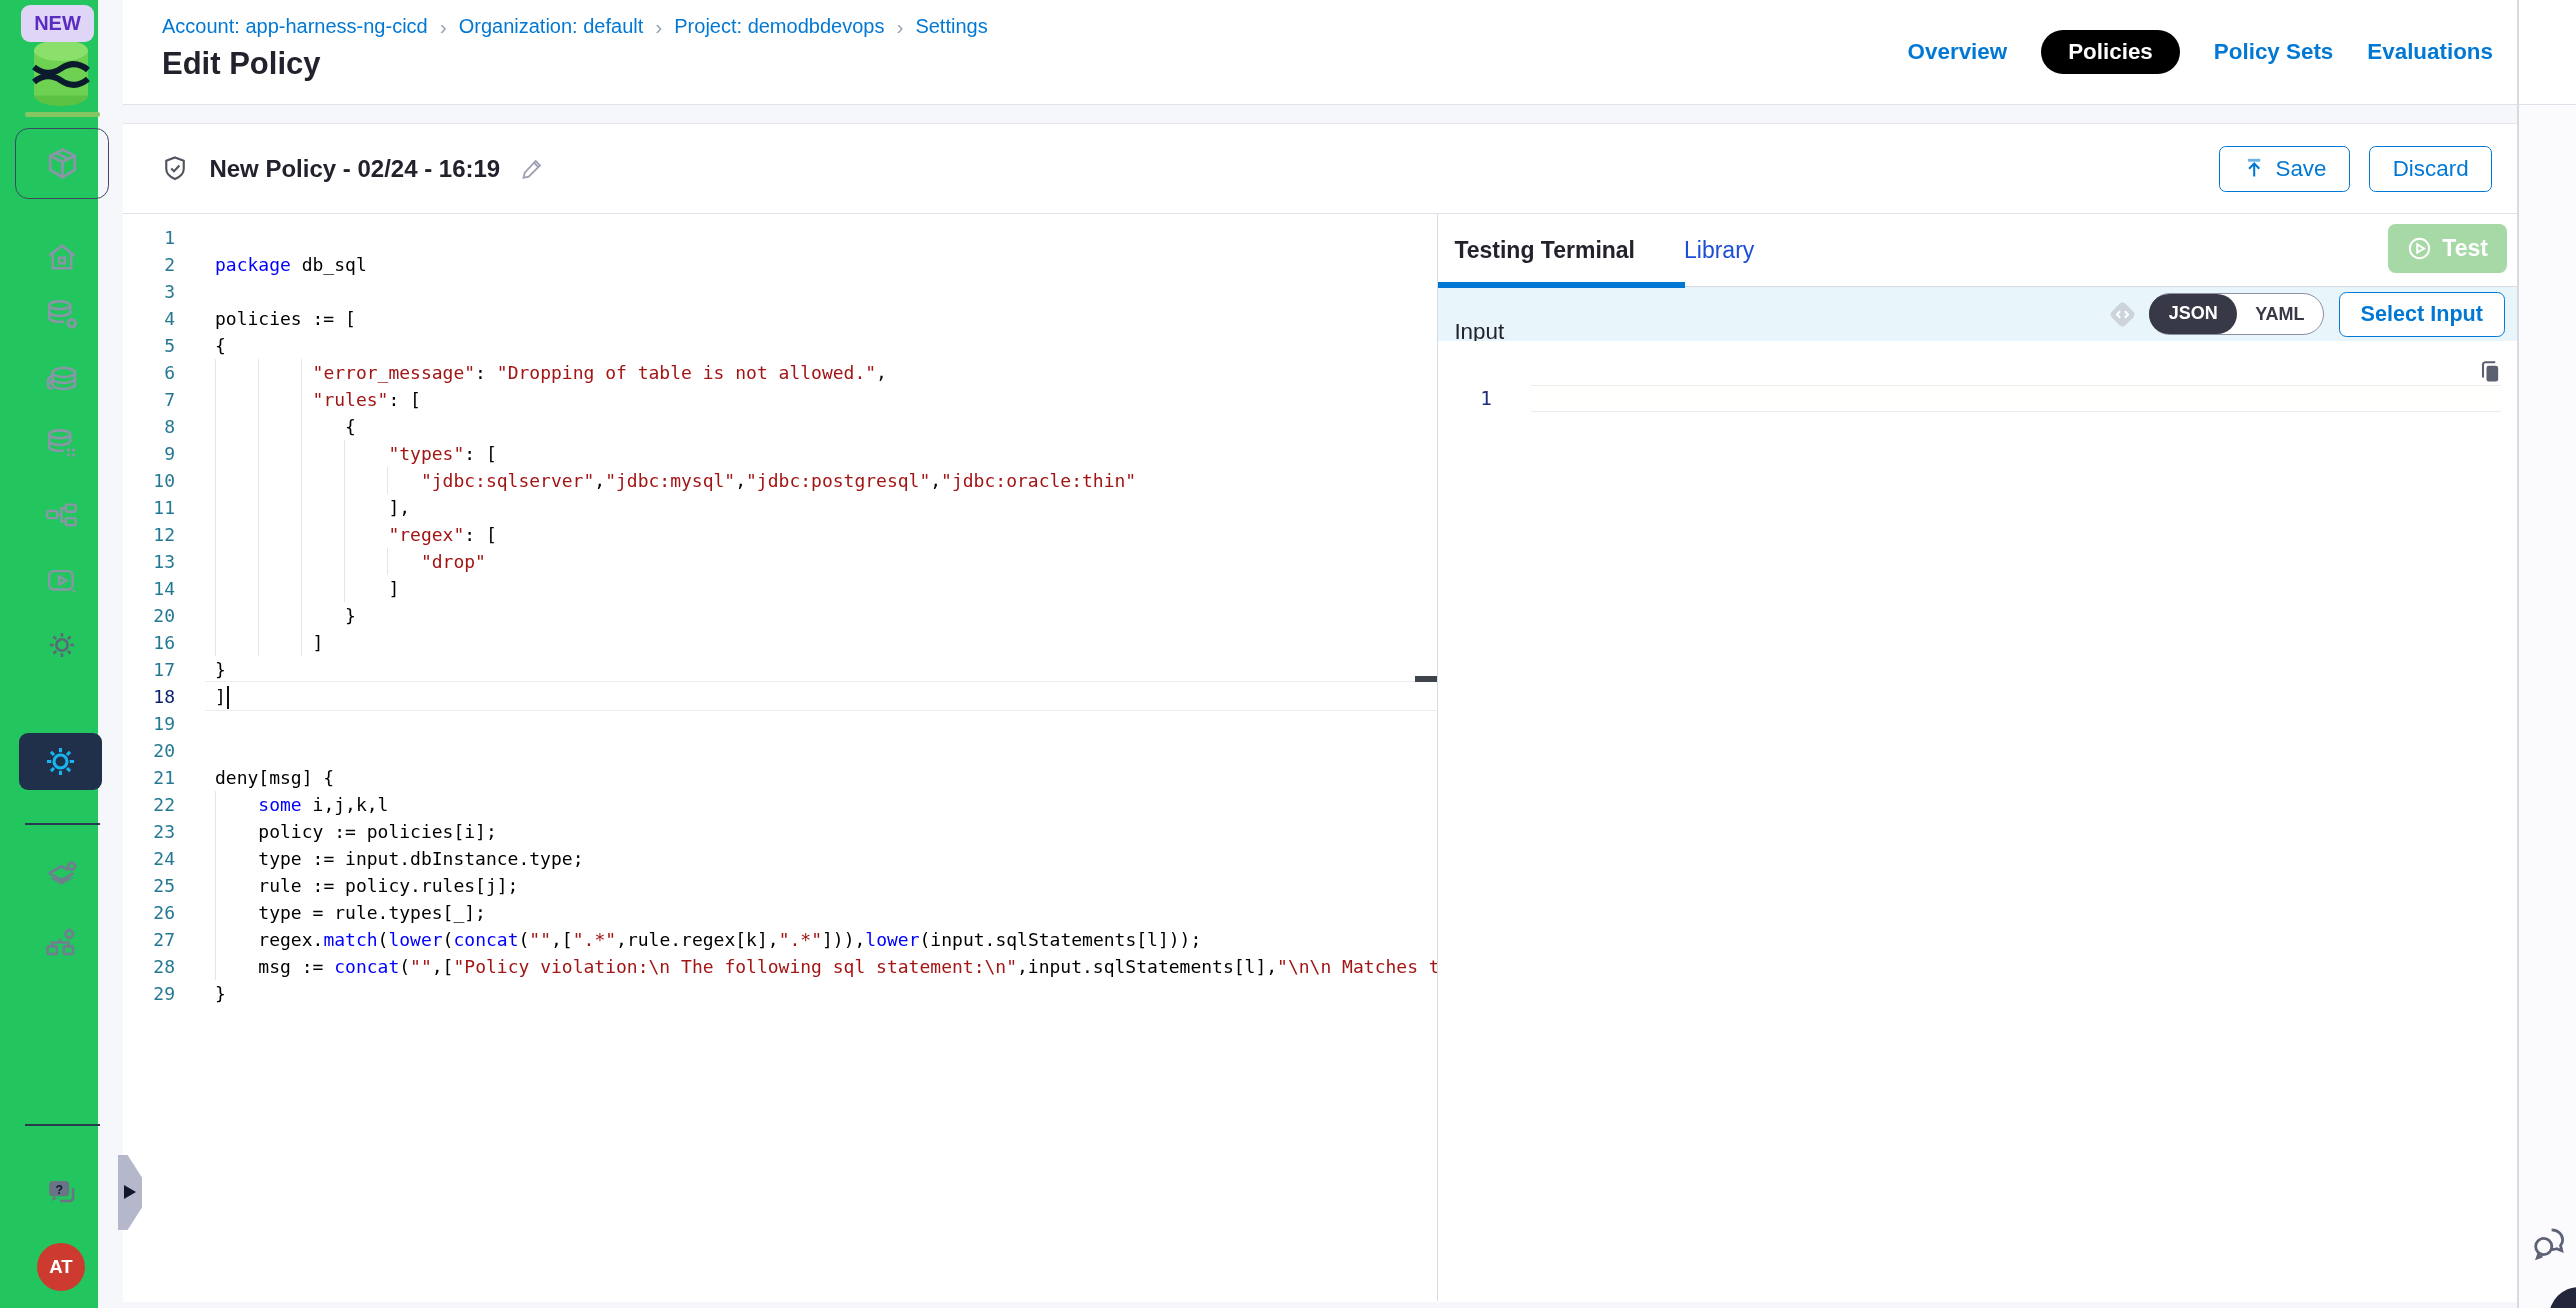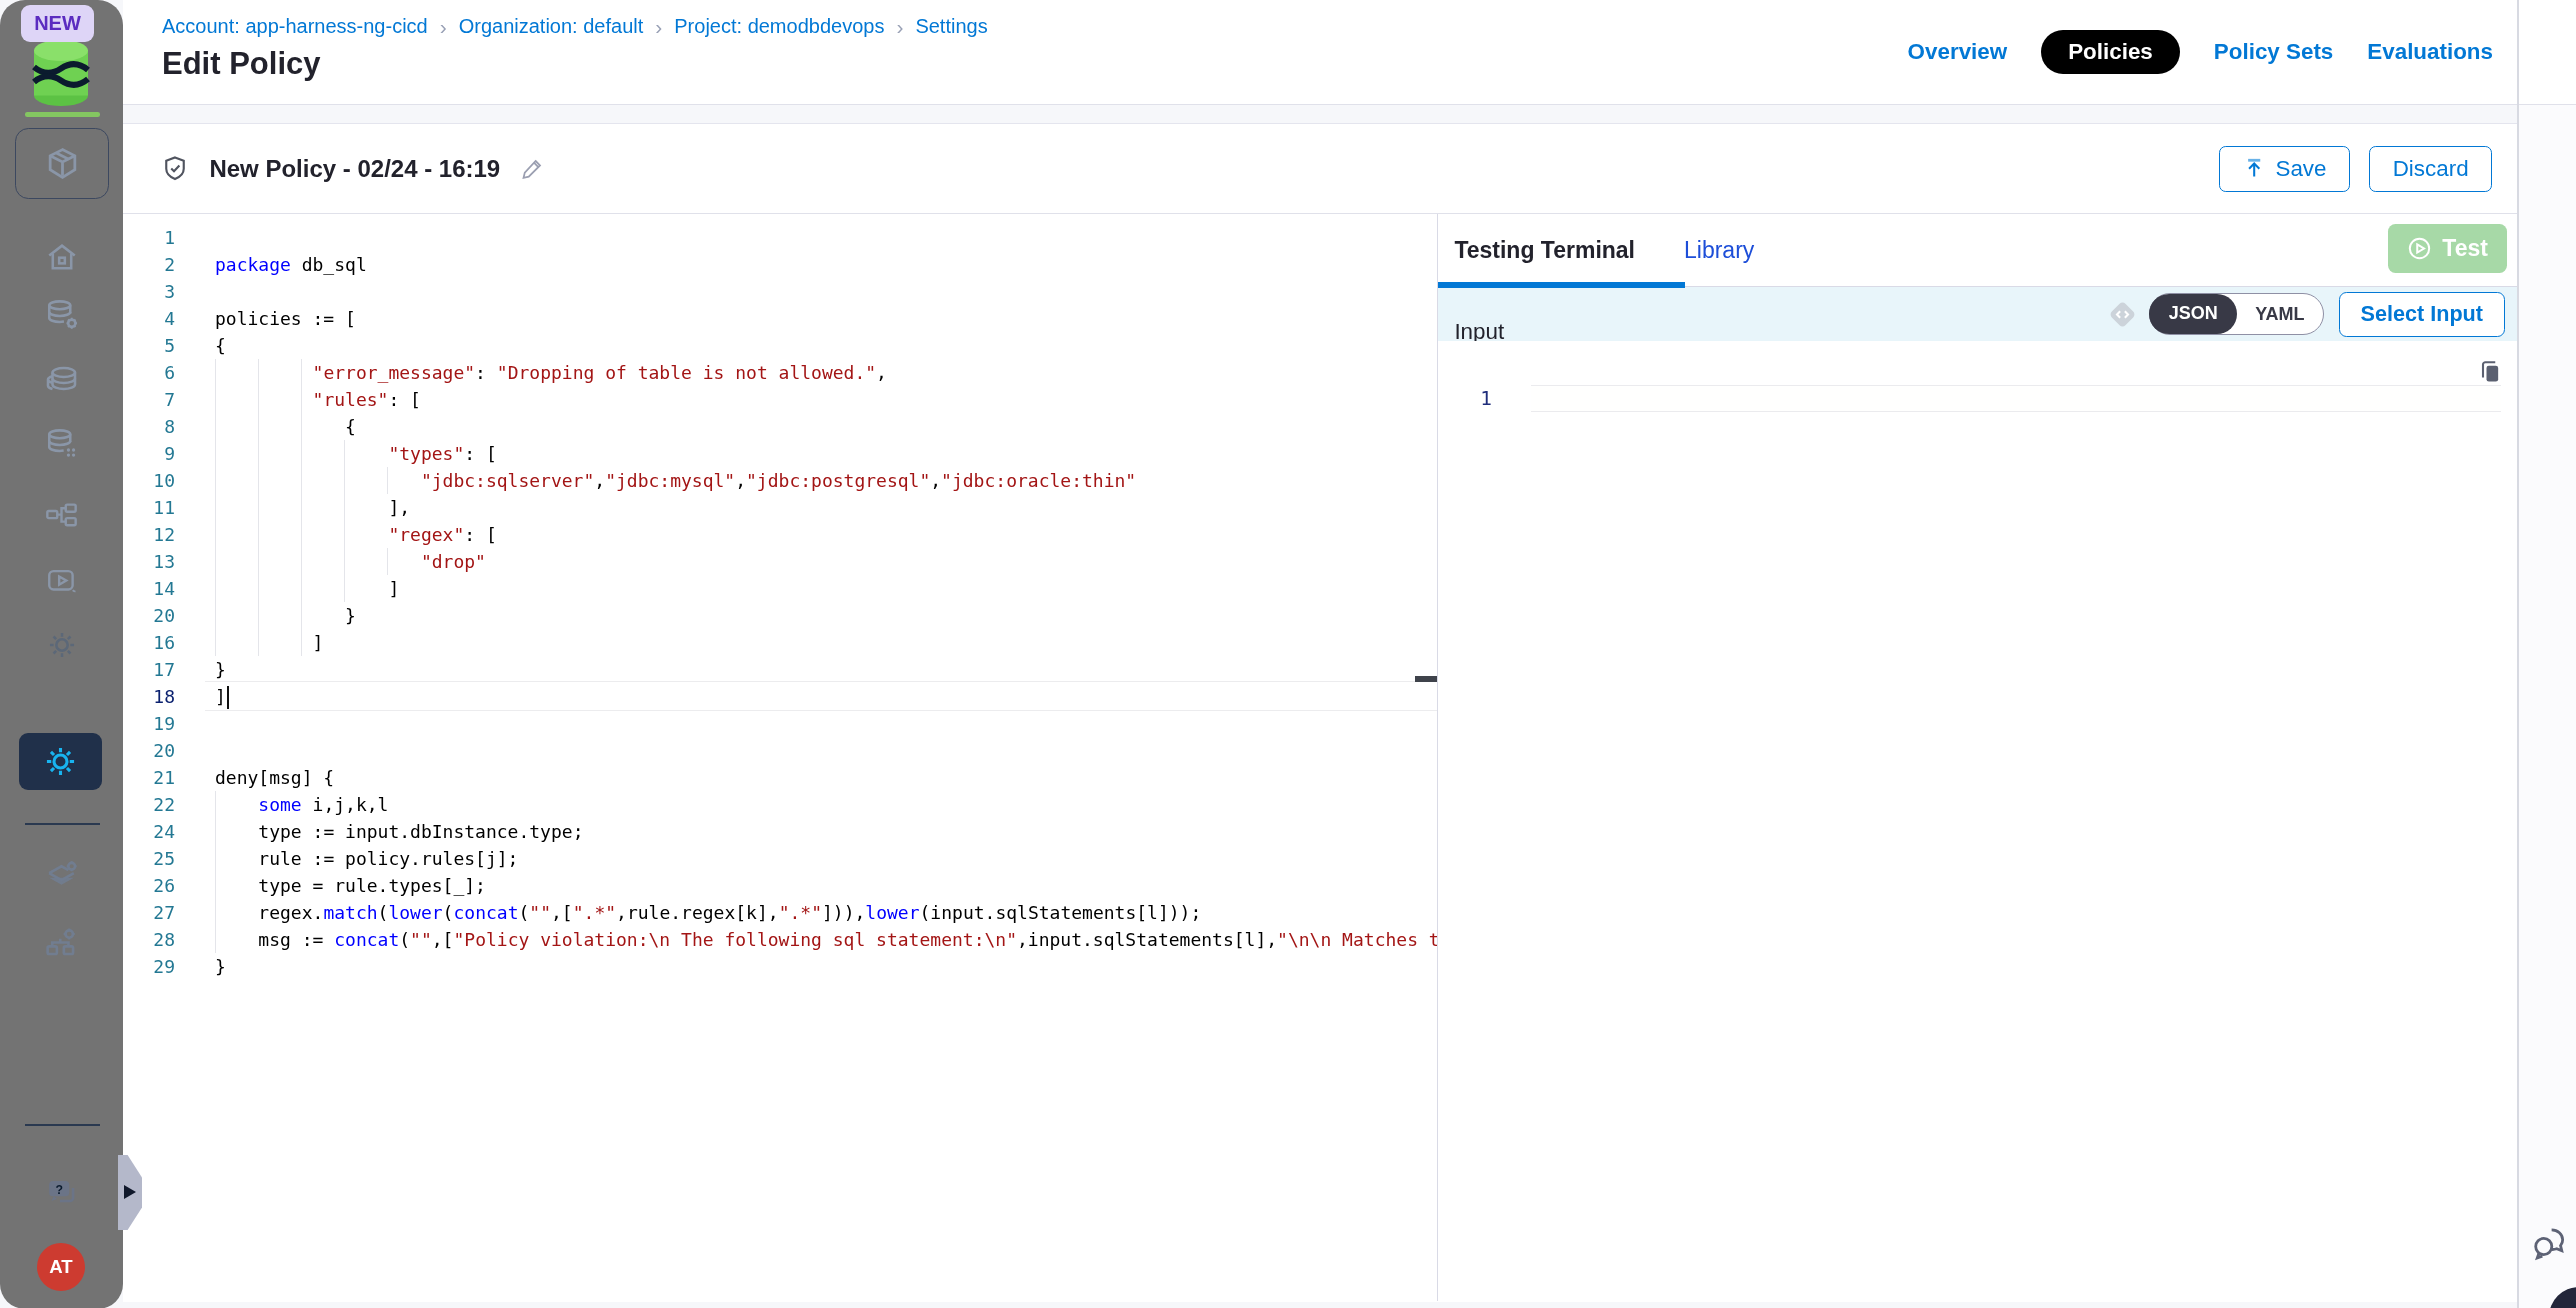--- a/index.html
+++ b/index.html
@@ -1,19 +1,19 @@
 <!DOCTYPE html>
 <html style="font-size:12px"><head>
 <meta charset="utf-8">
 <style>
   html,body{margin:0;padding:0;background:#e9eaee;}
   #app{position:relative;width:2576px;height:1309px;background:#f6f7fa;overflow:hidden;
        font-family:"Liberation Sans",sans-serif;color:#23232f;}
   
-  .sidebar{position:absolute;left:0;top:0;width:123px;height:1309px;background:#737373;z-index:4;border-radius:25px;}
+  .sidebar{position:absolute;left:0;top:0;width:98px;height:1309px;background:#22c55e;z-index:4;}
   .new-badge{position:absolute;left:21px;top:4.5px;width:73px;height:37px;background:#ded5f7;border-radius:9px;
     display:flex;align-items:center;justify-content:center;font-size:20px;font-weight:700;color:#5b2cc0;z-index:2;}
   .logo{position:absolute;left:25px;top:34px;width:72px;height:75px;}
   .green-bar{position:absolute;left:24.6px;top:112px;width:75px;height:5.2px;background:#84c661;border-radius:2.2px;}
   .module-btn{position:absolute;left:15px;top:128px;width:92px;height:69px;border:1.5px solid #3c4860;border-radius:13.4px;
     display:flex;align-items:center;justify-content:center;}
   .snav{position:absolute;left:0;width:123px;display:flex;justify-content:center;}
   .active-block{position:absolute;left:19.4px;top:733px;width:83px;height:57px;background:#20304a;border-radius:9px;
     display:flex;align-items:center;justify-content:center;}
   .sdivider{position:absolute;left:24.6px;width:75px;height:1.5px;background:#2a3950;}
@@ -384,20 +384,24 @@
             </div>
             <div class="cline">
               <div class="gut">21</div>
               <div class="lc"><span class="tk-p">deny[msg] {</span></div>
             </div>
             <div class="cline">
               <div class="gut">22</div>
               <div class="lc"><i class="guide" style="left: 0px;"></i>    <span class="tk-k">some</span><span class="tk-p"> i,j,k,l</span></div>
             </div>
             <div class="cline">
+              <div class="gut">23</div>
+              <div class="lc"><i class="guide" style="left: 0px;"></i>    <span class="tk-p">policy := policies[i];</span></div>
+            </div>
+            <div class="cline">
               <div class="gut">24</div>
               <div class="lc"><i class="guide" style="left: 0px;"></i>    <span class="tk-p">type := input.dbInstance.type;</span></div>
             </div>
             <div class="cline">
               <div class="gut">25</div>
               <div class="lc"><i class="guide" style="left: 0px;"></i>    <span class="tk-p">rule := policy.rules[j];</span></div>
             </div>
             <div class="cline">
               <div class="gut">26</div>
               <div class="lc"><i class="guide" style="left: 0px;"></i>    <span class="tk-p">type = rule.types[_];</span></div>

